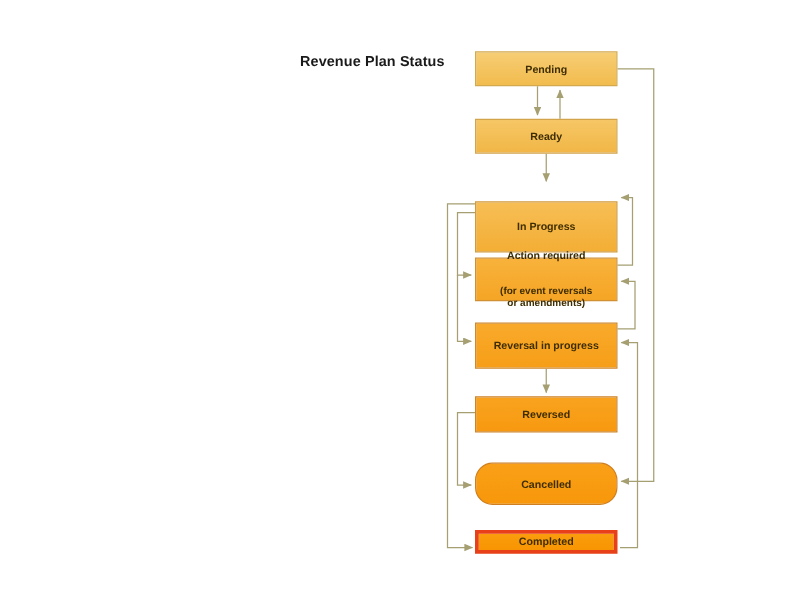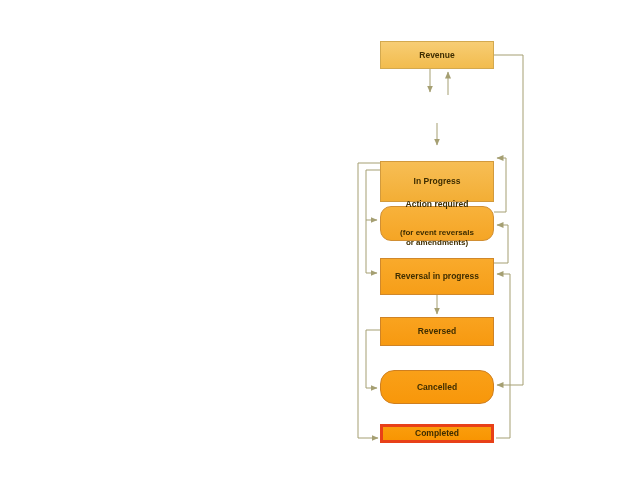--- a/index.html
+++ b/index.html
@@ -23,20 +23,21 @@
   .n4{top:258px;height:37px;}
   .n5{top:317px;height:29px;}
   .n6{top:370px;height:34px;border-radius:14px;}
   .n7{top:424px;height:19px;border-width:3px;}
 </style>
 </head>
 <body>
 
 <div class="stage">
 
+  <div class="title">Revenue Plan Status</div>
 
   <svg class="edges" viewBox="0 0 640 480" xmlns="http://www.w3.org/2000/svg">
     <defs>
       <marker id="arr" markerWidth="8" markerHeight="7" refX="6.5" refY="3" orient="auto" markerUnits="userSpaceOnUse">
         <path class="arrhead" d="M0,0 L7,3 L0,6 Z"></path>
       </marker>
     </defs>
     <path class="e" marker-end="url(#arr)" d="M430,69 L430,92"></path>
     <path class="e" marker-end="url(#arr)" d="M448,95 L448,72"></path>
     <path class="e" marker-end="url(#arr)" d="M437,123 L437,145"></path>
@@ -45,26 +46,29 @@
     <path class="e" marker-end="url(#arr)" d="M366,220 L366,273 L377,273"></path>
     <path class="e" marker-end="url(#arr)" d="M380,163 L358,163 L358,438 L378,438"></path>
     <path class="e" marker-end="url(#arr)" d="M380,330 L366,330 L366,388 L377,388"></path>
     <path class="e" marker-end="url(#arr)" d="M494,212 L506,212 L506,158 L497,158"></path>
     <path class="e" marker-end="url(#arr)" d="M494,263 L508,263 L508,225 L497,225"></path>
     <path class="e" marker-end="url(#arr)" d="M496,438 L510,438 L510,274 L497,274"></path>
     <path class="e" marker-end="url(#arr)" d="M494,55 L523,55 L523,385 L497,385"></path>
   </svg>
 
   <div class="node n0" style="background: linear-gradient(rgb(247, 205, 116), rgb(242, 188, 78)); border-color: rgb(211, 169, 79);">
-    <span class="nl">Revenue</span>
+    <span class="nl">Pending</span>
+  </div>
+  <div class="node n1" style="background: linear-gradient(rgb(246, 199, 102), rgb(241, 182, 70)); border-color: rgb(211, 164, 74);">
+    <span class="nl">Ready</span>
   </div>
   <div class="node n2" style="background: linear-gradient(rgb(247, 190, 85), rgb(243, 174, 53)); border-color: rgb(210, 154, 61);">
     <span class="nl">In Progress</span>
   </div>
-  <div class="node n3" style="background: linear-gradient(rgb(248, 178, 59), rgb(245, 165, 37)); border-color: rgb(209, 143, 51); border-radius: 11px;">
+  <div class="node n3" style="background: linear-gradient(rgb(248, 178, 59), rgb(245, 165, 37)); border-color: rgb(209, 143, 51);">
     <span class="nl">Action required</span>
     <span class="ns">(for event reversals
 or amendments)</span>
   </div>
   <div class="node n4" style="background: linear-gradient(rgb(249, 170, 43), rgb(246, 158, 24)); border-color: rgb(208, 136, 43);">
     <span class="nl">Reversal in progress</span>
   </div>
   <div class="node n5" style="background: linear-gradient(rgb(249, 163, 31), rgb(247, 153, 16)); border-color: rgb(207, 131, 37);">
     <span class="nl">Reversed</span>
   </div>

